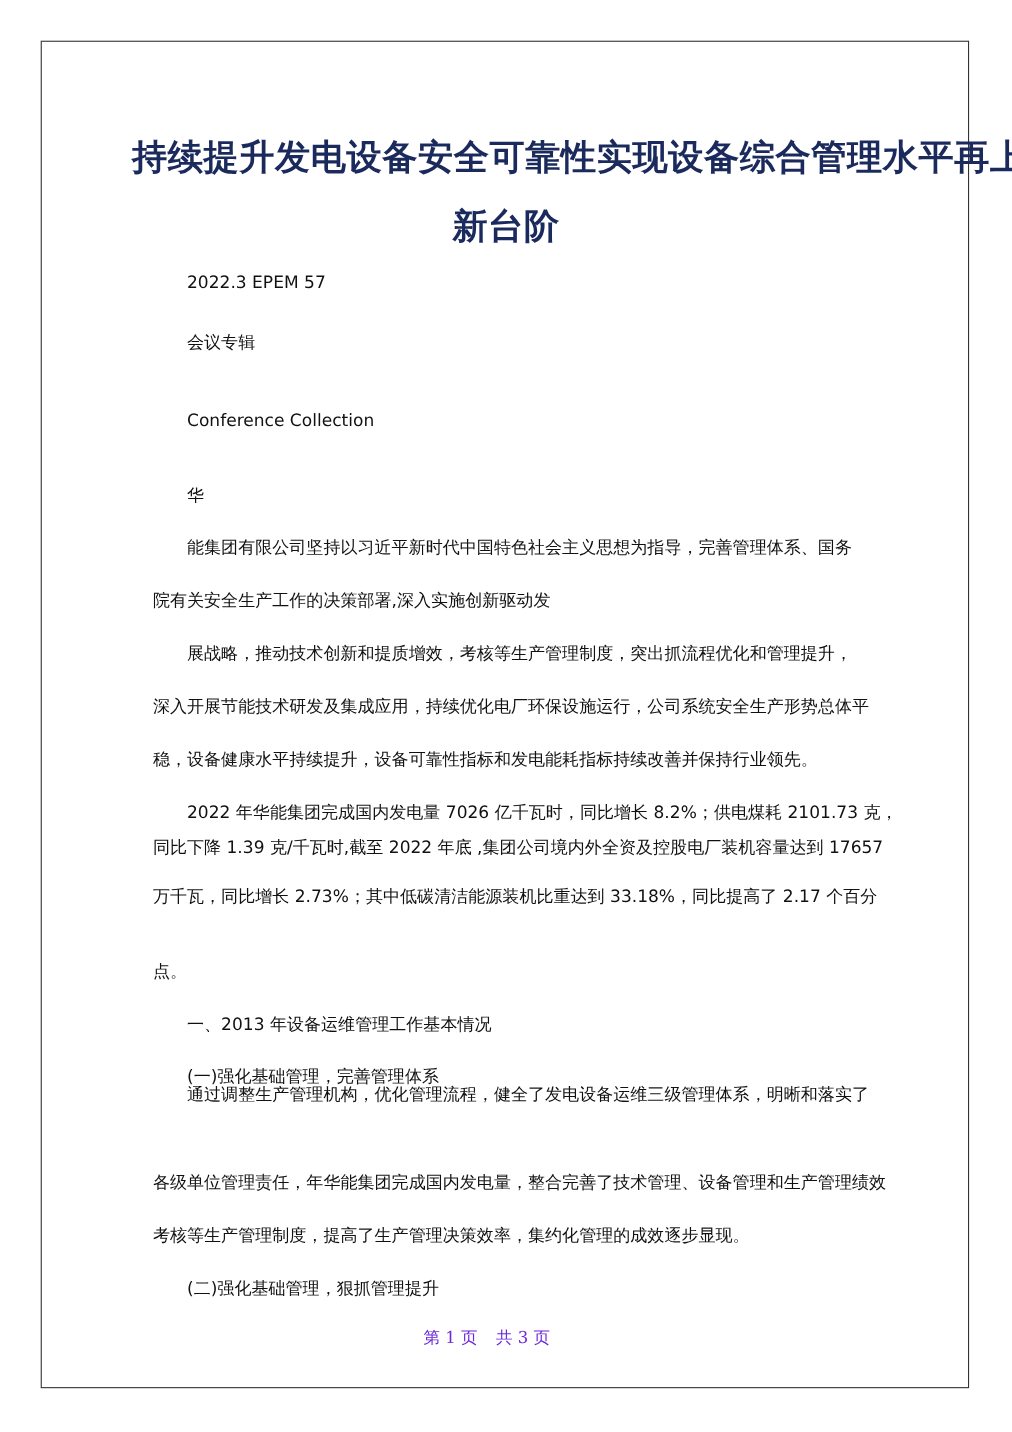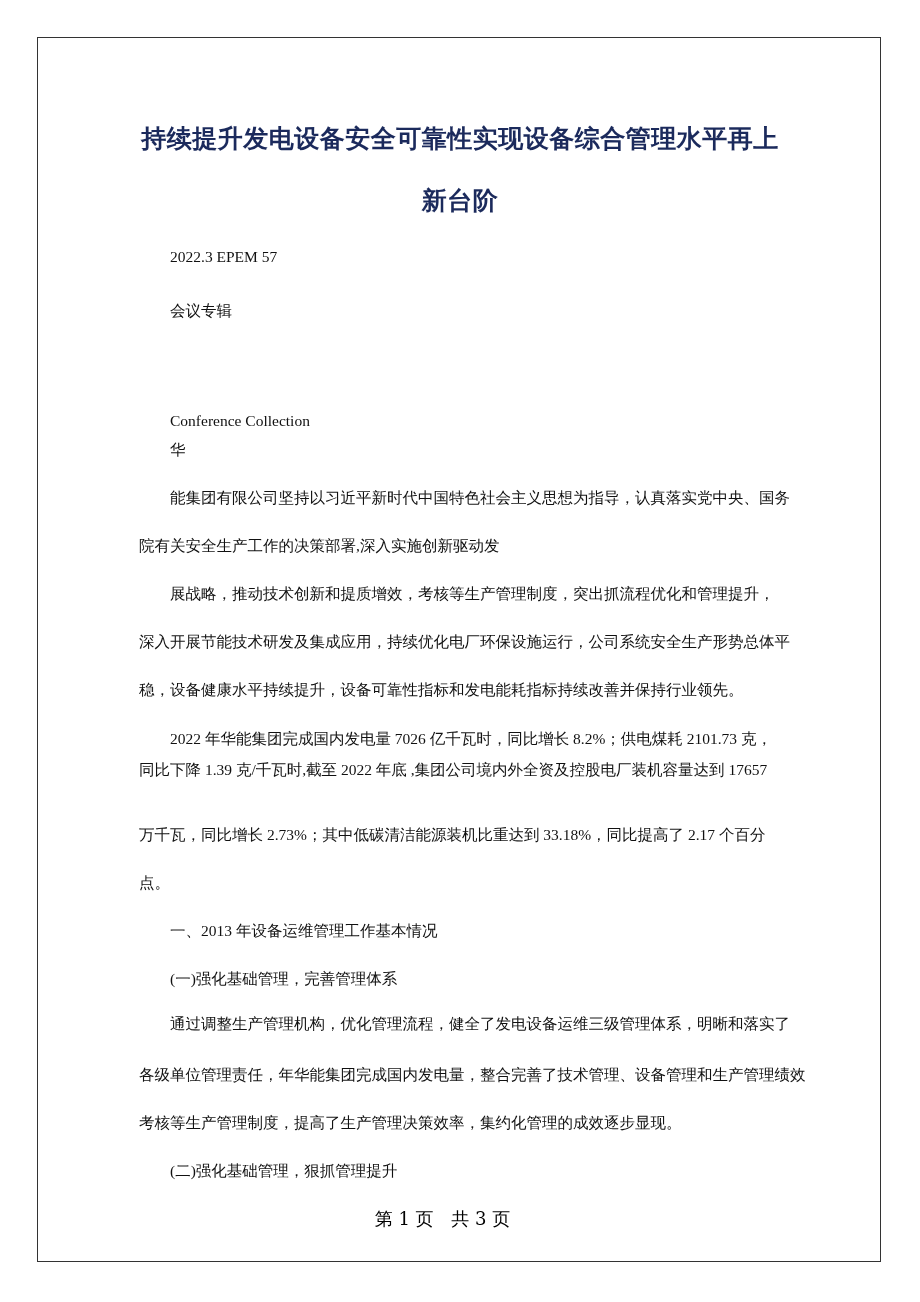--- a/index.html
+++ b/index.html
@@ -23,85 +23,84 @@
       height: 1225px;
       border: 1.5px solid #333333;
       box-sizing: border-box;
     }
     .title {
       position: absolute;
       left: 120px;
       width: 680px;
       text-align: center;
       font-weight: bold;
-      font-size: 25px;
+      font-size: 32px;
       color: #1b2a5c;
       letter-spacing: 0.5px;
       white-space: nowrap;
     }
     .title.l1 { top: 122px; }
     .title.l2 { top: 184px; }
     .line {
       position: absolute;
       font-size: 15.5px;
       line-height: 20px;
       white-space: nowrap;
       color: #111111;
-      font-family: Liberation Serif, serif;
     }
     .indent { left: 170px; }
     .flush { left: 139px; }
     .footer {
       position: absolute;
       top: 1207px;
       left: 0;
       width: 885px;
       text-align: center;
       font-family: "DejaVu Serif", "Liberation Serif", serif;
-      font-size: 18px;
-      color: #000000;
+      font-size: 15px;
+      color: #6d28d9;
     }
     .footer span { margin: 0 6px; }
   </style>
 </head>
 <body>
 
 <div class="page-frame"></div>
 
 <div class="title l1">持续提升发电设备安全可靠性实现设备综合管理水平再上</div>
 <div class="title l2">新台阶</div>
 
 <div class="line indent" style="top:247px">2022.3 EPEM 57</div>
 <div class="line indent" style="top:301px">会议专辑</div>
-<div class="line indent" style="top:411px">Conference Collection</div>
+<div class="line indent" style="top:372px">Conference Collection</div>
 <div class="line indent" style="top:440px">华</div>
 
 <div>
-  <div class="line indent" style="top:488px">能集团有限公司坚持以习近平新时代中国特色社会主义思想为指导，认真落实党中央、国务</div>
+  <div class="line indent" style="top:488px">能集团有限公司坚持以习近平新时代中国特色社会主义思想为指导，完善管理体系、国务</div>
   <div class="line flush" style="top:536px">院有关安全生产工作的决策部署,深入实施创新驱动发</div>
 </div>
 
 <div>
   <div class="line indent" style="top:584px">展战略，推动技术创新和提质增效，考核等生产管理制度，突出抓流程优化和管理提升，</div>
   <div class="line flush" style="top:632px">深入开展节能技术研发及集成应用，持续优化电厂环保设施运行，公司系统安全生产形势总体平</div>
   <div class="line flush" style="top:680px">稳，设备健康水平持续提升，设备可靠性指标和发电能耗指标持续改善并保持行业领先。</div>
 </div>
 
 <div>
   <div class="line indent" style="top:729px">2022 年华能集团完成国内发电量 7026 亿千瓦时，同比增长 8.2%；供电煤耗 2101.73 克，</div>
   <div class="line flush" style="top:760px">同比下降 1.39 克/千瓦时,截至 2022 年底 ,集团公司境内外全资及控股电厂装机容量达到 17657</div>
-  <div class="line flush" style="top:825px">万千瓦，同比增长 2.73%；其中低碳清洁能源装机比重达到 33.18%，同比提高了 2.17 个百分</div>
+  <div class="line flush" style="top:805px">万千瓦，同比增长 2.73%；其中低碳清洁能源装机比重达到 33.18%，同比提高了 2.17 个百分</div>
   <div class="line flush" style="top:873px">点。</div>
 </div>
 
 <div class="line indent" style="top:921px">一、2013 年设备运维管理工作基本情况</div>
 <div class="line indent" style="top:969px">(一)强化基础管理，完善管理体系</div>
 
 <div>
-  <div class="line indent" style="top:1014px">通过调整生产管理机构，优化管理流程，健全了发电设备运维三级管理体系，明晰和落实了</div>
+  <div class="line indent" style="top:985px">通过调整生产管理机构，优化管理流程，健全了发电设备运维三级管理体系，明晰和落实了</div>
   <div class="line flush" style="top:1065px">各级单位管理责任，年华能集团完成国内发电量，整合完善了技术管理、设备管理和生产管理绩效</div>
   <div class="line flush" style="top:1113px">考核等生产管理制度，提高了生产管理决策效率，集约化管理的成效逐步显现。</div>
 </div>
 
 <div class="line indent" style="top:1161px">(二)强化基础管理，狠抓管理提升</div>
 
 <div class="footer">
   <span>第 1 页</span>
   <span>共 3 页</span>
 </div>

